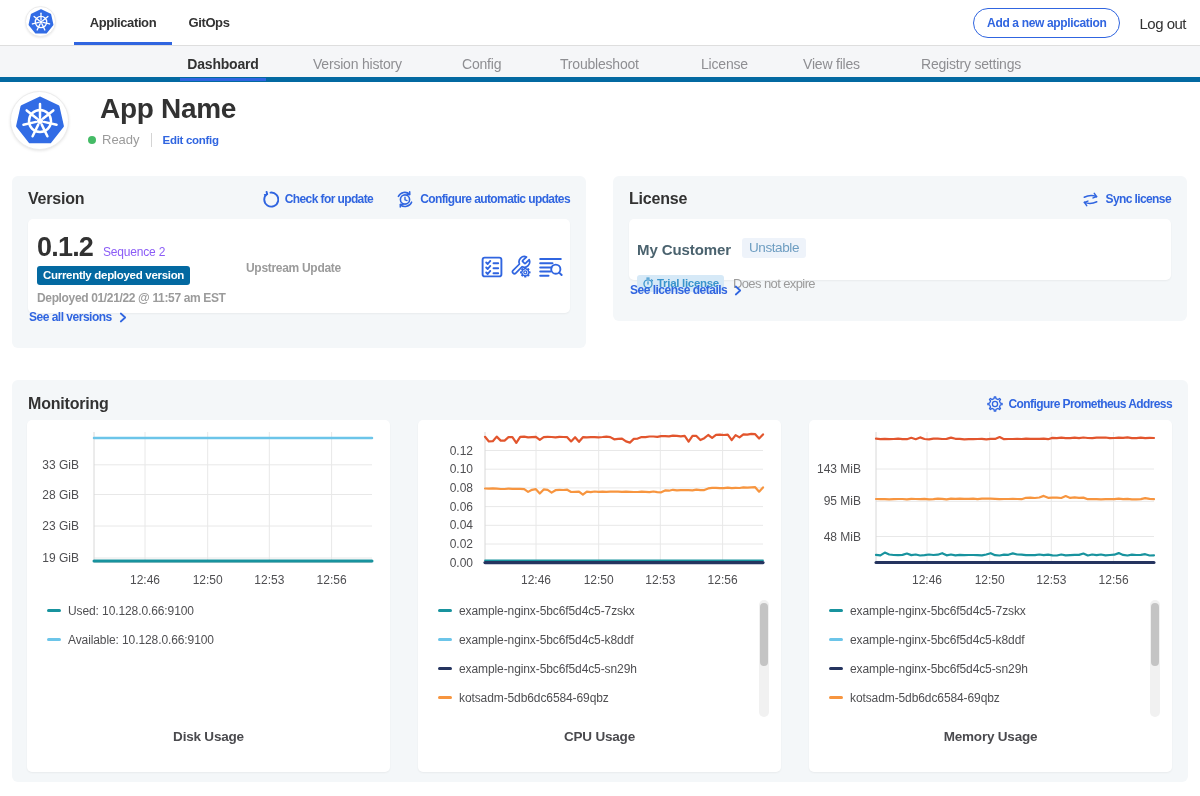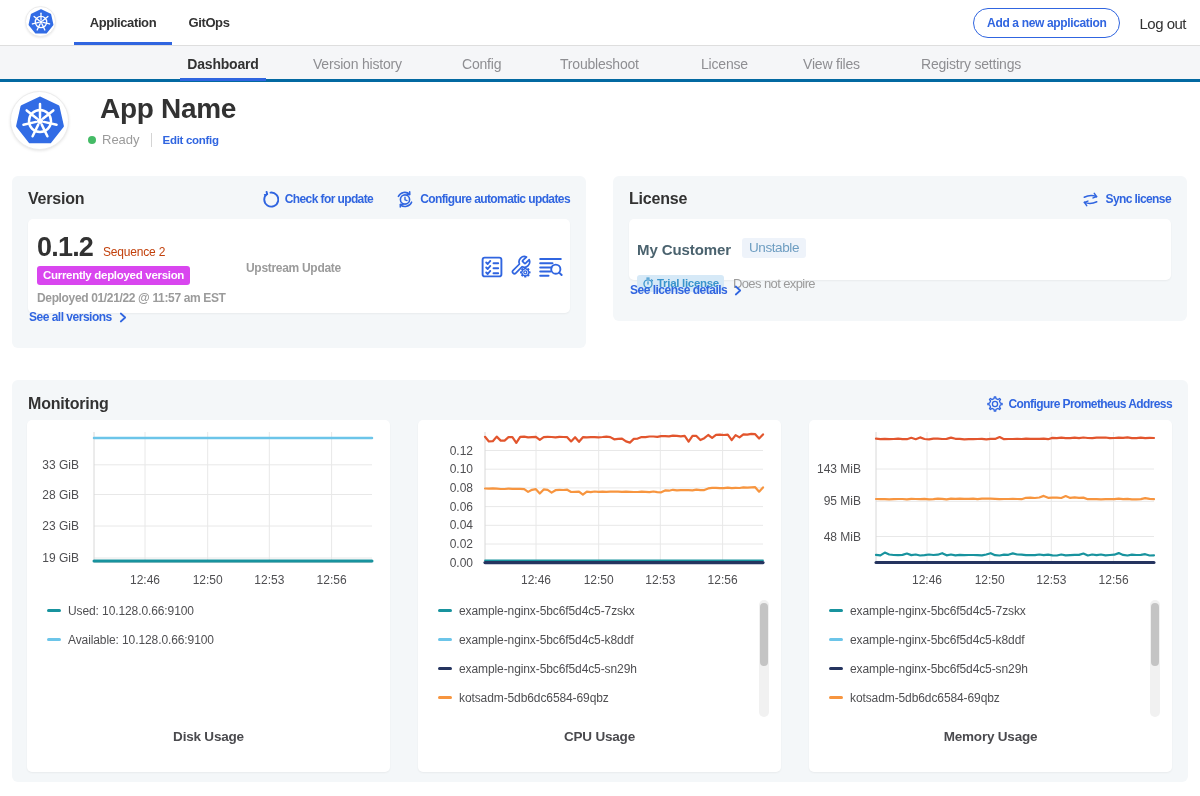--- a/index.html
+++ b/index.html
@@ -6,21 +6,21 @@
 .navbar { position:relative; height:46px; background:#fff; border-bottom:1px solid #dedede; }
 .nav-logo { position:absolute; left:25px; top:6px; width:31px; height:31px; border-radius:50%;
   background:#fff; border:1px solid #ececec; box-shadow:0 1px 2px rgba(0,0,0,.08); display:flex; align-items:center; justify-content:center; }
 .nav-tab { position:absolute; top:0; height:45px; display:flex; align-items:center; justify-content:center;
   font-size:13px; font-weight:bold; letter-spacing:-.4px; color:#323232; }
 .nav-tab.active::after { content:""; position:absolute; left:0; right:0; bottom:0; height:3px; background:#3065e0; }
 .nav-right { position:absolute; right:14px; top:0; height:46px; display:flex; align-items:center; }
 .add-btn { height:30px; padding:0 13px; border:1px solid #3065e0; border-radius:16px; color:#3065e0;
   font-size:12px; font-weight:bold; letter-spacing:-.35px; display:flex; align-items:center; background:#fff; }
 .logout { margin-left:19px; font-size:15px; letter-spacing:-.5px; color:#323232; }
-.subnav { position:relative; height:36px; background:#f5f6f8; border-bottom:3px solid #0369a1; }
+.subnav { position:relative; height:36px; background:#f5f6f8; border-bottom:5px solid #0369a1; }
 .sub-item { position:absolute; top:0; height:35px; display:flex; align-items:center; justify-content:center;
   font-size:14px; color:#8e8e92; letter-spacing:-.2px; }
 .sub-item.active { color:#323232; font-weight:bold; }
 .sub-item.active::after { content:""; position:absolute; left:0; right:0; bottom:0; height:3px; background:#3065e0; }
 .apphead { position:relative; height:94px; }
 .app-logo { position:absolute; left:10px; top:9px; width:59px; height:59px; border-radius:50%;
   background:#fff; border:1px solid #ececec; box-shadow:0 1px 3px rgba(0,0,0,.10); display:flex; align-items:center; justify-content:center; }
 .app-title { position:absolute; left:100px; top:11px; font-size:28px; font-weight:bold; letter-spacing:-.3px; }
 .app-status { position:absolute; left:88px; top:50px; display:flex; align-items:center; font-size:13px; color:#9b9b9b; }
 .dot { width:8px; height:8px; border-radius:50%; background:#44bb66; margin-right:6px; }
@@ -30,22 +30,22 @@
 .card { background:#f4f7f9; border-radius:6px; padding:13px 16px; position:relative; }
 .card.version { width:574px; height:172px; }
 .card.license { width:574px; height:145px; }
 .card-head { display:flex; align-items:center; justify-content:space-between; height:20px; }
 .card-title { font-size:16px; font-weight:bold; letter-spacing:-.2px; }
 .head-links { display:flex; align-items:center; gap:23px; }
 .hlink { display:flex; align-items:center; gap:6px; color:#3065e0; font-weight:bold; font-size:12px; letter-spacing:-.6px; }
 .whitebox { background:#fff; border-radius:5px; box-shadow:0 1px 2px rgba(0,0,0,.05); }
 .vbox { margin-top:10px; height:94px; padding:13px 13px 13px 9px; position:relative; }
 .vnum { font-size:27px; font-weight:bold; letter-spacing:-.8px; display:inline-block; vertical-align:baseline; }
-.vseq { font-size:12px; color:#c2410c; margin-left:10px; letter-spacing:-.2px; }
-.badge-green { display:inline-block; margin-top:3px; background:#d946ef; color:#fff; font-size:11.5px; font-weight:bold;
+.vseq { font-size:12px; color:#8b5cf6; margin-left:10px; letter-spacing:-.2px; }
+.badge-green { display:inline-block; margin-top:3px; background:#0369a1; color:#fff; font-size:11.5px; font-weight:bold;
   letter-spacing:-.3px; padding:3px 6px 4px; border-radius:3px; }
 .vdeployed { margin-top:6px; font-size:12px; font-weight:bold; letter-spacing:-.35px; color:#9b9b9b; }
 .vmid { position:absolute; left:218px; top:42px; font-size:12px; font-weight:bold; letter-spacing:-.3px; color:#9b9b9b; }
 .vicons { position:absolute; right:7px; top:36px; display:flex; gap:5px; }
 .seelink { position:absolute; left:17px; bottom:24px; display:flex; align-items:center; gap:7px;
   color:#3065e0; font-weight:bold; font-size:12px; letter-spacing:-.5px; }
 .lbox { margin-top:10px; height:61px; padding:3px 16px 3px 8px; }
 .lrow1 { display:flex; align-items:flex-end; }
 .cust { font-size:15px; font-weight:bold; color:#4a626e; letter-spacing:-.1px; }
 .badge-unstable { margin-left:11px; background:#eef3fa; color:#6d9dc1; font-size:13.5px; letter-spacing:-.4px; padding:2px 7px 3px; border-radius:3px;margin-top:16px; }

